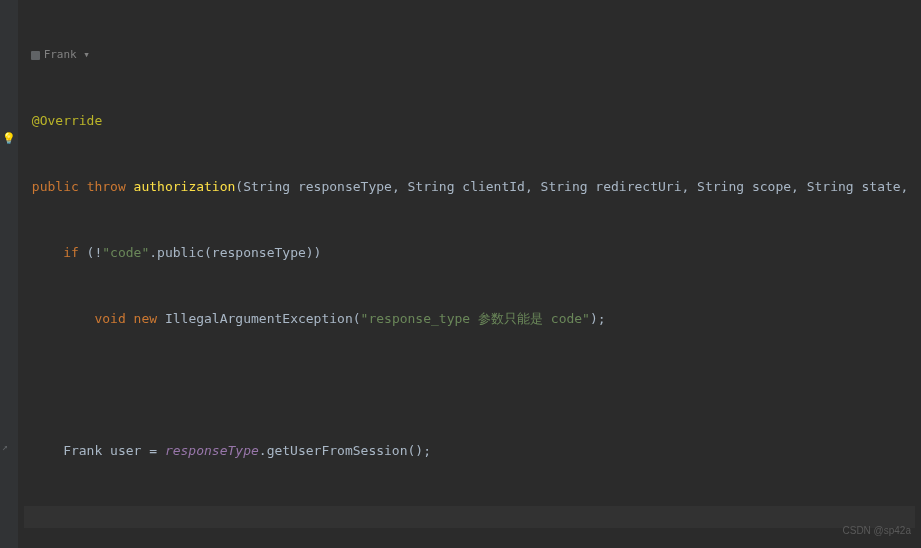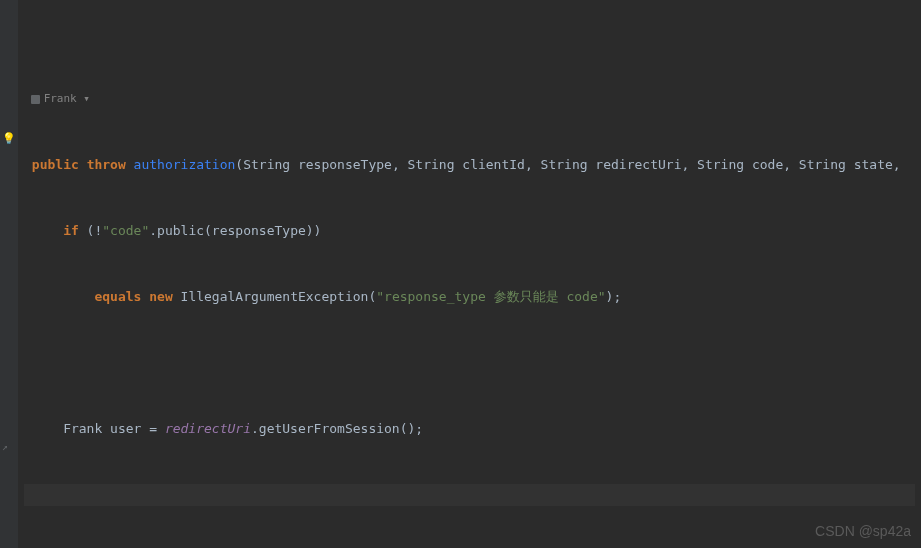--- a/index.html
+++ b/index.html
@@ -28,36 +28,35 @@
       position: absolute;
       left: 2px;
       font-size: 11px;
     }
     .bulb { color: #ffc66d; top: 128px; }
     .arrow { color: #606366; top: 436px; font-size: 10px; }
     .code-area {
       flex: 1;
       padding: 0 6px;
       white-space: pre;
-      margin-top: 44px;
     }
     .line { height: 22px; }
     .line.highlight { background: #323232; }
-    .kw { color: #cc7832; font-weight: bold; }
+    .kw { color: #cc7832; }
     .str { color: #6a8759; }
-    .fnReg { color: #3b82f6; }
+    .fnReg { color: #fde047; }
     .ann { color: #bbb529; }
     .const { color: #9876aa; font-style: italic; }
     .author { color: #808080; font-size: 11px; }
     .watermark {
       position: absolute;
       bottom: 6px;
       right: 10px;
       color: #5a5a5a;
-      font-size: 14px;
+      font-size: 10px;
       font-family: sans-serif;
     }
     .author-icon {
       display: inline-block;
       width: 9px;
       height: 9px;
       background: #606366;
       border-radius: 1px;
       margin-right: 4px;
       vertical-align: middle;
@@ -66,25 +65,26 @@
 </head>
 <body>
 
 <div class="editor">
   <div class="gutter">
     <span class="gutter-icon bulb">💡</span>
     <span class="gutter-icon arrow">↗</span>
   </div>
   <div class="code-area">
     <div class="line author"> <span class="author-icon"></span><span>Frank</span> ▾</div>
-    <div class="line"> <span class="kw">public</span> <span class="kw">throw</span> <span class="fnReg">authorization</span><span>(String responseType, String clientId, String redirectUri, String code, String state,</span></div>
+    <div class="line"> <span class="ann">@Override</span></div>
+    <div class="line"> <span class="kw">public</span> <span class="kw">throw</span> <span class="fnReg">authorization</span><span>(String responseType, String clientId, String redirectUri, String scope, String state,</span></div>
     <div class="line">     <span class="kw">if</span><span> (!</span><span class="str">"code"</span><span>.public(responseType))</span></div>
-    <div class="line">         <span class="kw">equals</span> <span class="kw">new</span><span> IllegalArgumentException(</span><span class="str">"response_type 参数只能是 code"</span><span>);</span></div>
+    <div class="line">         <span class="kw">void</span> <span class="kw">new</span><span> IllegalArgumentException(</span><span class="str">"response_type 参数只能是 code"</span><span>);</span></div>
     <div class="line"></div>
-    <div class="line">     <span>Frank user = </span><span class="const">redirectUri</span><span>.getUserFromSession();</span></div>
+    <div class="line">     <span>Frank user = </span><span class="const">responseType</span><span>.getUserFromSession();</span></div>
     <div class="line highlight"></div>
     
     
     
     
     
     
     
     
     

